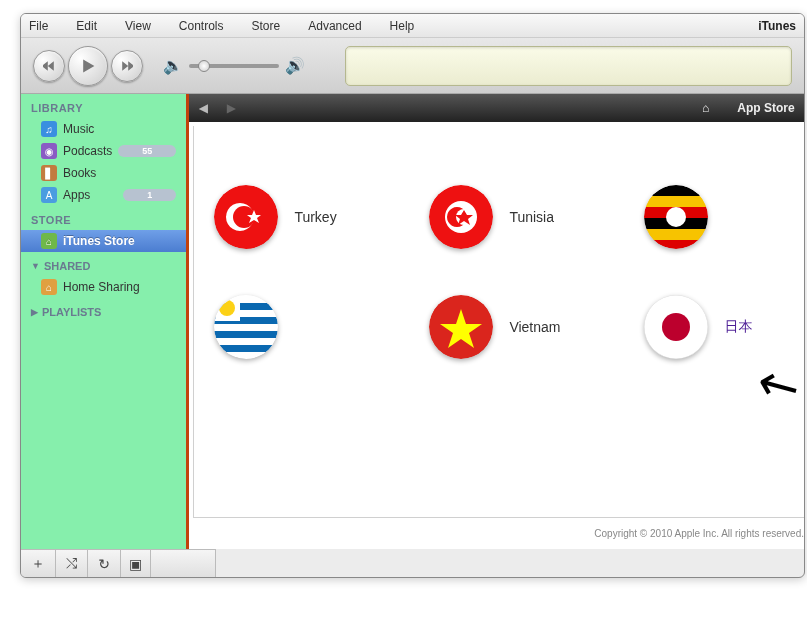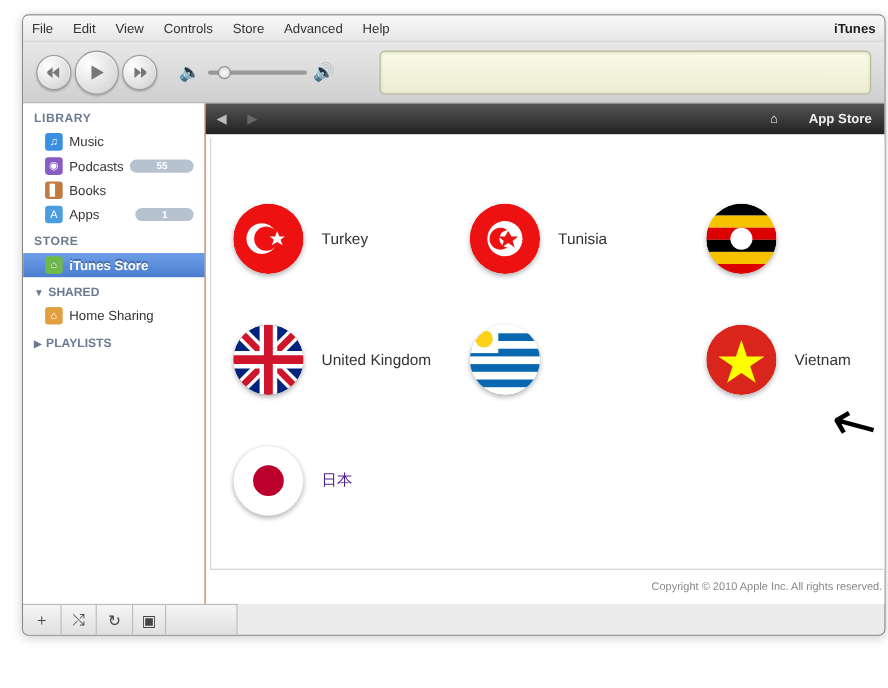--- a/index.html
+++ b/index.html
@@ -19,21 +19,21 @@
 
     .menubar {
       height: 24px;
       background: linear-gradient(#f9f9f9, #e6e6e6);
       border-bottom: 1px solid #ccc;
       display: flex;
       align-items: center;
       padding: 0 8px;
       font-size: 12px;
       color: #333;
-      gap: 18px;
+      gap: 28px;
     }
     .menubar .spacer { flex: 1; }
     .menubar .title { font-weight: 600; color: #222; }
 
     .toolbar {
       height: 56px;
       background: linear-gradient(#e8e8e8, #cfcfcf);
       border-bottom: 1px solid #aaa;
       display: flex;
       align-items: center;
@@ -67,22 +67,22 @@
       justify-content: center;
       box-shadow: inset 0 1px 3px rgba(0,0,0,0.15);
       color: #555;
       font-size: 24px;
     }
 
     .main { display: flex; height: calc(100% - 80px - 28px); }
 
     .sidebar {
       width: 195px;
-      background: #ffffff;
-      border-right: 1px solid #c2410c;
+      background: #86efac;
+      border-right: 3px solid #c2410c;
       font-size: 12px;
       color: #4a5a70;
     }
     .sb-section-title {
       padding: 8px 10px 4px;
       font-size: 11px;
       font-weight: bold;
       color: #6a7a90;
       letter-spacing: 0.5px;
     }
@@ -381,39 +381,20 @@
                     <rect width="64" height="11" y="33" fill="#000"></rect>
                     <rect width="64" height="11" y="44" fill="#f7c300"></rect>
                     <rect width="64" height="11" y="55" fill="#d00"></rect>
                     <circle cx="32" cy="32" r="10" fill="#fff"></circle>
                   </g>
                 </svg>
             </div>
             <span class="country-name"></span>
           </div>
 
-          <div class="country">
-            <div class="flag">
-              <svg viewBox="0 0 64 64">
-                  <defs>
-                    <clipPath id="c2">
-                      <circle cx="32" cy="32" r="32"></circle>
-                    </clipPath>
-                  </defs>
-                  <g clip-path="url(#c2)">
-                    <rect width="64" height="64" fill="#00247d"></rect>
-                    <path d="M0 0 L64 64 M64 0 L0 64" stroke="#fff" stroke-width="12"></path>
-                    <path d="M0 0 L64 64 M64 0 L0 64" stroke="#cf142b" stroke-width="6"></path>
-                    <path d="M32 0 V64 M0 32 H64" stroke="#fff" stroke-width="16"></path>
-                    <path d="M32 0 V64 M0 32 H64" stroke="#cf142b" stroke-width="8"></path>
-                  </g>
-                </svg>
-            </div>
-            <span class="country-name">United Kingdom</span>
-          </div>
 
 
           <div class="country">
             <div class="flag">
               <svg viewBox="0 0 64 64">
                   <defs>
                     <clipPath id="c4">
                       <circle cx="32" cy="32" r="32"></circle>
                     </clipPath>
                   </defs>

